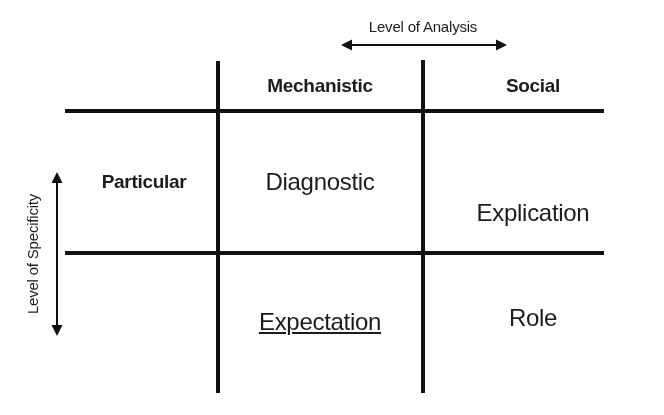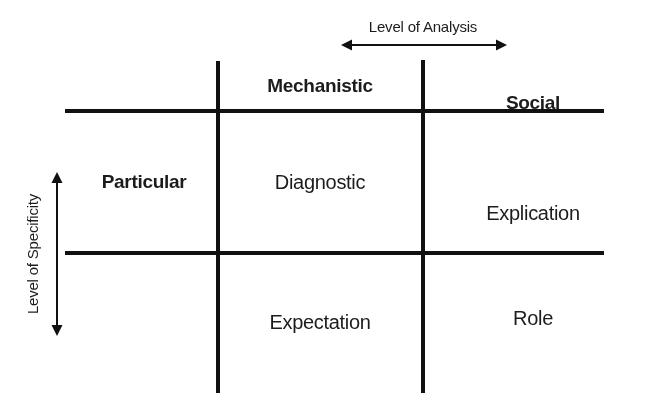--- a/index.html
+++ b/index.html
@@ -24,21 +24,21 @@
     position: absolute;
     background: var(--line-color);
   }
   .gl-v1 { left: 216px; top: 61px;  width: 4px;  height: 332px; }
   .gl-v2 { left: 421px; top: 60px;  width: 4px;  height: 333px; }
   .gl-h1 { left: 65px;  top: 109px; width: 577px; height: 4px; }
   .gl-h2 { left: 65px;  top: 251px; width: 577px; height: 4px; }
   .lbl {
     position: absolute;
     transform: translate(-50%, -50%);
-    font-size: 20px;
+    font-size: 24px;
     letter-spacing: -0.3px;
     white-space: nowrap;
     color: var(--text-color);
   }
   .lbl.bold { font-weight: bold; font-size: 19px; }
   .axis-lbl {
     position: absolute;
     transform: translate(-50%, -50%);
     font-size: 15px;
     letter-spacing: -0.2px;
@@ -71,22 +71,22 @@
     <polygon points="8,1 2.5,12 13.5,12" fill="currentColor"></polygon>
     <polygon points="8,165 2.5,154 13.5,154" fill="currentColor"></polygon>
   </svg>
 
   <div class="gridline gl-v1"></div>
   <div class="gridline gl-v2"></div>
   <div class="gridline gl-h1"></div>
   <div class="gridline gl-h2"></div>
 
   <div class="lbl bold" style="left:320px; top:86px;">Mechanistic</div>
-  <div class="lbl bold" style="left:533px; top:103px;">Social</div>
+  <div class="lbl bold" style="left:533px; top:86px;">Social</div>
 
   <div class="lbl bold" style="left:144px; top:182px;">Particular</div>
 
   <div class="lbl" style="left:320px; top:182px;">Diagnostic</div>
   <div class="lbl" style="left:533px; top:182px;margin-top:31px;">Explication</div>
-  <div class="lbl" style="left:320px; top:322px;">Expectation</div>
+  <div class="lbl" style="left:320px; top:322px;text-decoration:underline;">Expectation</div>
   <div class="lbl" style="left:533px; top:318px;">Role</div>
 
 </div>
 
 </body></html>

